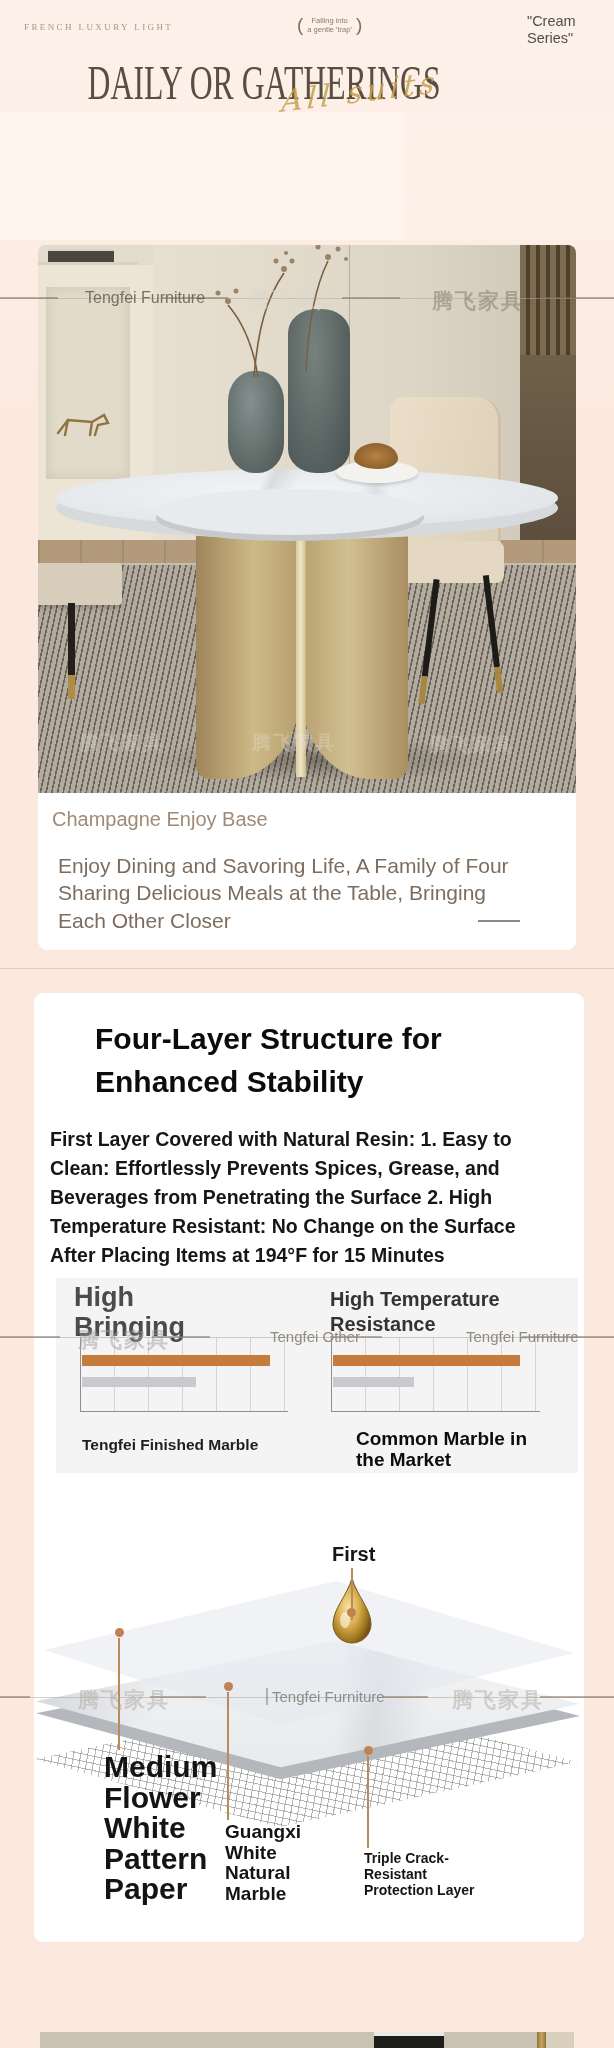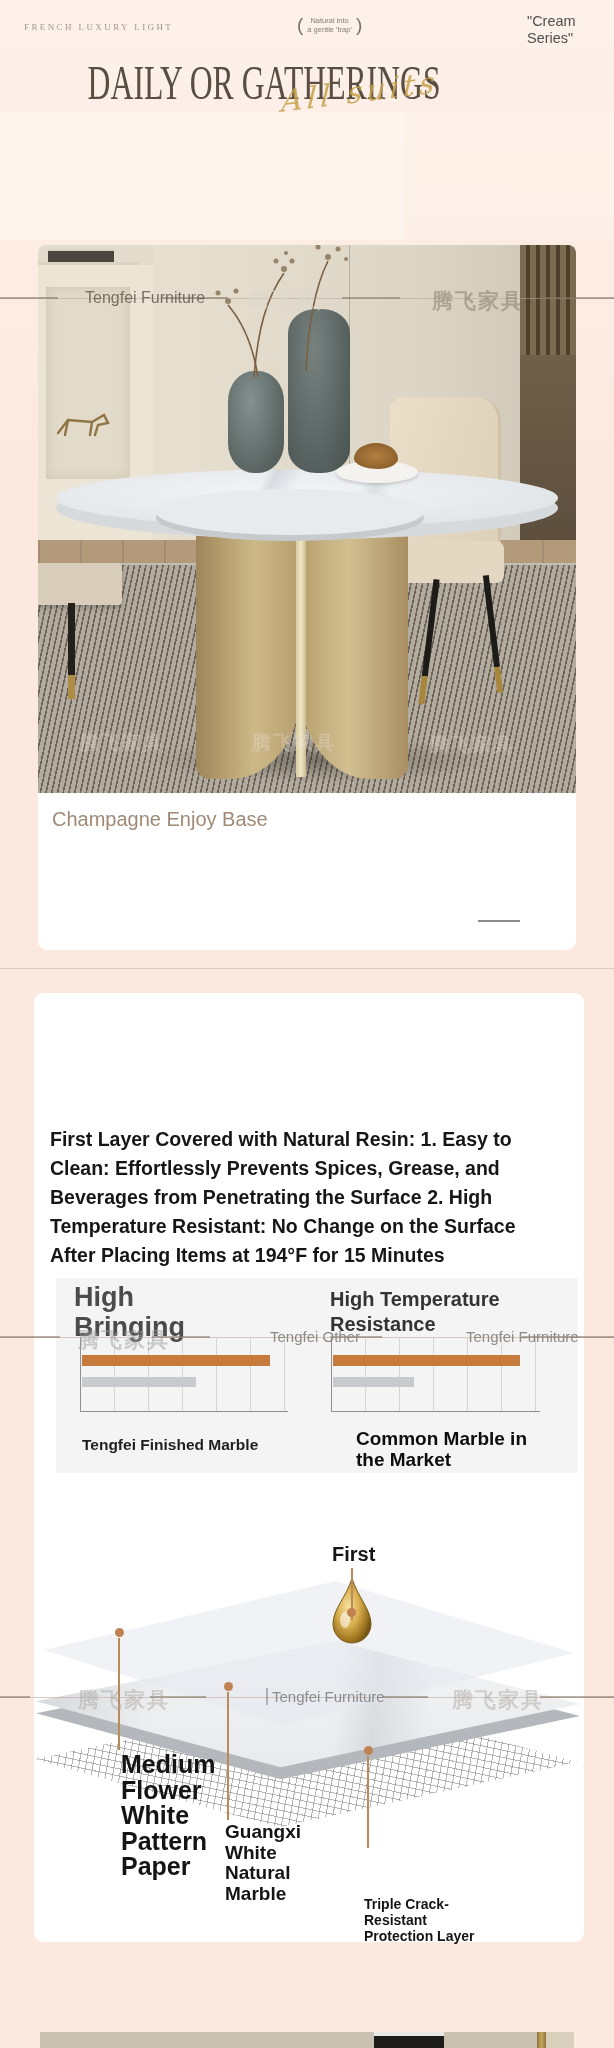--- a/index.html
+++ b/index.html
@@ -28,21 +28,21 @@
 <div id="page">
 
   <div class="a" style="left:0;top:112px;width:404px;height:128px;background:rgba(255,249,244,.6);"></div>
   <div class="a" style="left:404px;top:112px;width:210px;height:128px;background:rgba(255,243,235,.45);"></div>
 
   <div class="a" style="left:24px;top:22px;font-family:'Liberation Serif',serif;font-size:9px;letter-spacing:2.4px;color:#a5968a;text-align:center;">FRENCH LUXURY LIGHT</div>
 
   <div class="a" style="left:297px;top:14px;display:flex;align-items:center;gap:4px;color:#7d6f60;">
     <span style="font-size:19px;font-weight:300;">(</span>
     <span style="display:inline-block;text-align:center;">
-      <span style="display:block;font-size:7.5px;color:#8a7b6e;">Natural into</span>
+      <span style="display:block;font-size:7.5px;color:#8a7b6e;">Falling into</span>
       <span style="display:block;font-size:7.5px;color:#8a7b6e;">a gentle 'trap'</span>
     </span>
     <span style="font-size:19px;font-weight:300;">)</span>
   </div>
 
   <div class="a" style="left:527px;top:13px;font-size:14.5px;line-height:1.18;color:#4f4f4f;">
     <span style="display:block;">"Cream</span>
     <span style="display:block;">Series"</span>
   </div>
 
@@ -115,26 +115,28 @@
   <div class="a dash" style="left:540px;top:297px;width:74px;"></div>
   <div class="a wm-row wm-en" style="left:85px;top:289px;font-size:16px;color:rgba(100,92,82,.85);">Tengfei Furniture</div>
   <div class="a wm-row wm-cn-light" style="left:248px;top:286px;">腾飞家具</div>
   <div class="a wm-row wm-cn" style="left:432px;top:287px;color:rgba(120,108,94,.45);">腾飞家具</div>
 
   <div class="a wm-row" style="left:80px;top:730px;font-size:19px;letter-spacing:2px;font-weight:bold;color:rgba(235,230,222,.30);">腾飞家具</div>
   <div class="a wm-row" style="left:252px;top:730px;font-size:19px;letter-spacing:2px;font-weight:bold;color:rgba(235,230,222,.30);">腾飞家具</div>
   <div class="a wm-row" style="left:430px;top:732px;font-size:19px;letter-spacing:2px;font-weight:bold;color:rgba(235,230,222,.30);">腾飞家具</div>
 
   <div class="a z20" style="left:52px;top:808px;font-size:20px;color:#a08a75;">Champagne Enjoy Base</div>
+  <div class="a z20" style="left:58px;top:852px;width:472px;font-size:21px;line-height:1.3;color:#7d6d5e;">Enjoy Dining and Savoring Life, A Family of Four Sharing Delicious Meals at the Table, Bringing Each Other Closer</div>
   <div class="a" style="left:478px;top:920px;width:42px;height:2px;background:#8a8a8a;z-index:21;"></div>
 
   <div class="a" style="left:0;top:968px;width:614px;height:1px;background:rgba(215,190,178,.7);"></div>
 
   <div class="a card" style="left:34px;top:993px;width:550px;height:949px;"></div>
 
+  <div class="a z20" style="left:95px;top:1018px;width:432px;font-size:30px;font-weight:bold;line-height:1.43;color:#0c0c0c;">Four-Layer Structure for Enhanced Stability</div>
   <div class="a z20" style="left:50px;top:1125px;width:502px;font-size:19.5px;font-weight:bold;line-height:1.49;color:#161616;">First Layer Covered with Natural Resin: 1. Easy to Clean: Effortlessly Prevents Spices, Grease, and Beverages from Penetrating the Surface 2. High Temperature Resistant: No Change on the Surface After Placing Items at 194°F for 15 Minutes</div>
 
   <div class="a" style="left:56px;top:1278px;width:522px;height:195px;background:#f4f4f4;z-index:15;"></div>
 
   <div class="a" style="left:74px;top:1282px;width:130px;font-size:27px;font-weight:bold;line-height:1.12;color:#4b4b4b;z-index:20;">High Bringing</div>
   <div class="a" style="left:330px;top:1287px;width:205px;font-size:20px;font-weight:bold;line-height:1.25;color:#333333;z-index:20;">High Temperature Resistance</div>
 
   <div class="a hairline" style="left:0;top:1337px;width:614px;"></div>
   <div class="a dash" style="left:0;top:1336px;width:60px;"></div>
   <div class="a dash" style="left:152px;top:1336px;width:58px;"></div>
@@ -176,29 +178,29 @@
           <stop offset="100%" stop-color="#6d4e12"></stop>
       </radialGradient>
     </defs>
     <path d="M22 2 C17 20 3 33 3 48 a19 19 0 0 0 38 0 C41 33 27 20 22 2 Z" fill="url(#gold)" stroke="#7a5a18" stroke-width="1"></path>
     <ellipse cx="15" cy="44" rx="5" ry="8" fill="rgba(255,255,255,.55)"></ellipse>
   </svg>
   <div class="a callout-dot" style="left:347px;top:1608px;"></div>
 
   <div class="a callout-dot" style="left:115px;top:1628px;"></div>
   <div class="a callout-line" style="left:118px;top:1638px;height:112px;"></div>
-  <div class="a diagram-label" style="left:121px;top:1752px;width:135px;font-size:25px;">Medium Flower White Pattern Paper</div>
+  <div class="a diagram-label" style="left:104px;top:1752px;width:135px;font-size:30px;">Medium Flower White Pattern Paper</div>
 
   <div class="a callout-dot" style="left:224px;top:1682px;"></div>
   <div class="a callout-line" style="left:227px;top:1692px;height:128px;"></div>
   <div class="a diagram-label" style="left:225px;top:1822px;width:100px;font-size:19px;line-height:1.08;">Guangxi White Natural Marble</div>
 
   <div class="a callout-dot" style="left:364px;top:1746px;"></div>
   <div class="a callout-line" style="left:367px;top:1756px;height:92px;"></div>
-  <div class="a diagram-label" style="left:364px;top:1850px;width:120px;font-size:14px;line-height:1.15;margin-top:46px;">Triple Crack-Resistant Protection Layer</div>
+  <div class="a diagram-label" style="left:364px;top:1850px;width:120px;font-size:14px;line-height:1.15;">Triple Crack-Resistant Protection Layer</div>
 
   <div class="a hairline" style="left:0;top:1697px;width:614px;"></div>
   <div class="a dash" style="left:0;top:1696px;width:30px;"></div>
   <div class="a dash" style="left:150px;top:1696px;width:56px;"></div>
   <div class="a dash" style="left:382px;top:1696px;width:46px;"></div>
   <div class="a dash" style="left:540px;top:1696px;width:74px;"></div>
   <div class="a wm-row wm-cn" style="left:78px;top:1686px;color:rgba(168,163,156,.45);">腾飞家具</div>
   <div class="a wm-row" style="left:266px;top:1688px;font-size:15px;color:#8c8c8c;border-left:2px solid rgba(120,120,120,.5);padding-left:4px;">Tengfei Furniture</div>
   <div class="a wm-row wm-cn" style="left:452px;top:1686px;color:rgba(168,163,156,.45);">腾飞家具</div>
 

